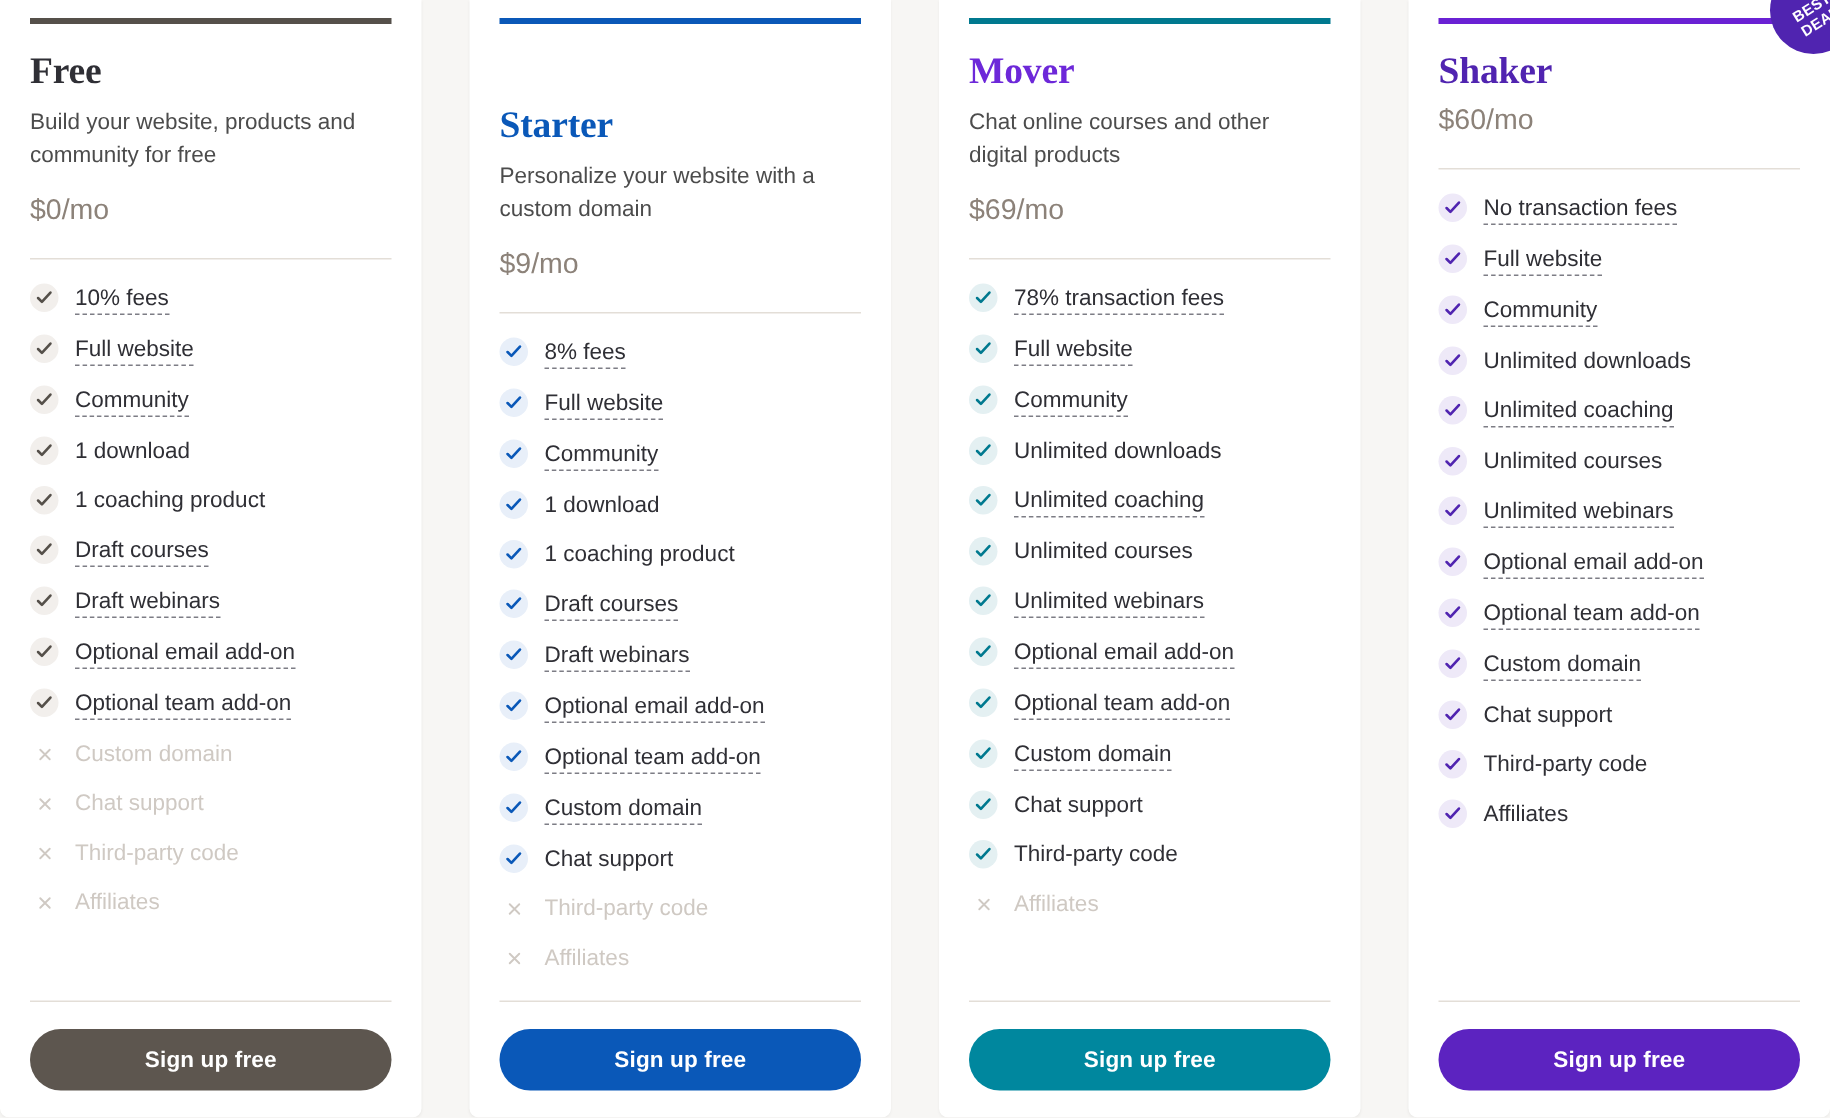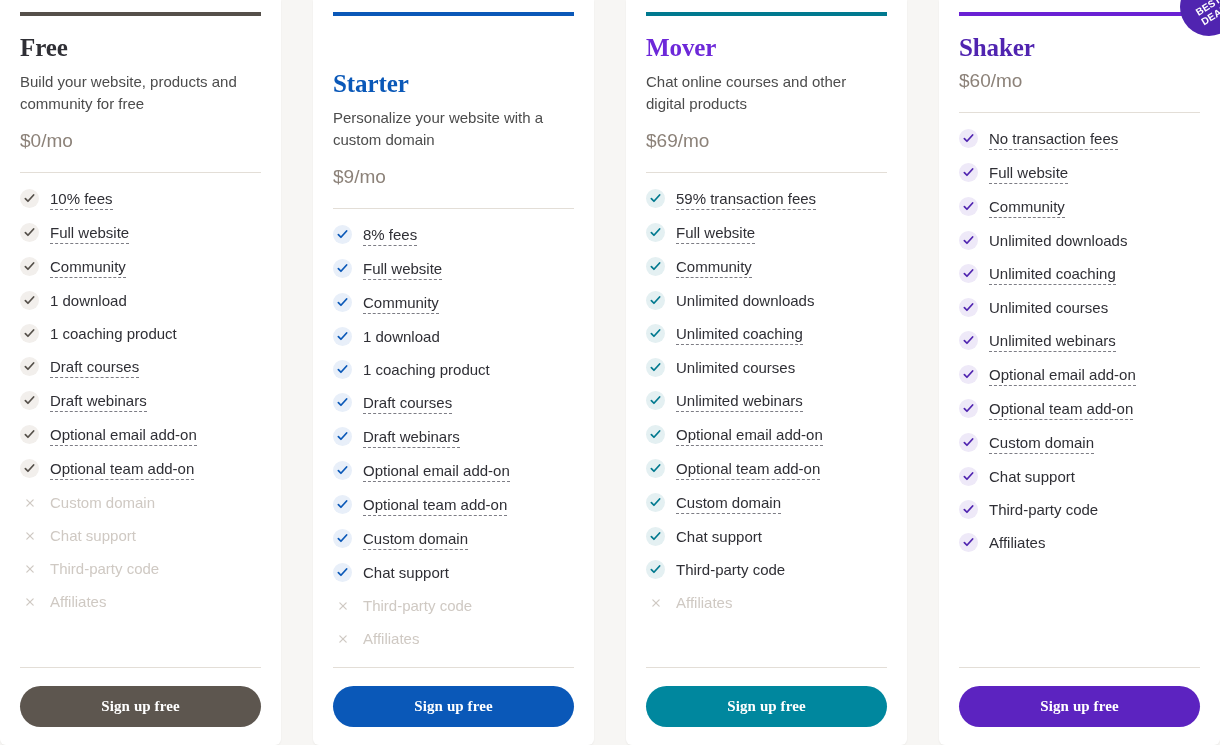--- a/index.html
+++ b/index.html
@@ -143,21 +143,21 @@
   .cta {
     display: block;
     width: 100%;
     box-sizing: border-box;
     border: 0;
     border-radius: 999px;
     padding: 12px 10px;
     color: #ffffff;
     font-size: 15px;
     font-weight: bold;
-    font-family: Liberation Serif, serif;
+    font-family: Liberation Sans, sans-serif;
     cursor: pointer;
     text-align: center;
     letter-spacing: 0.1px;
   }
 
   
   .badge {
     position: absolute;
     width: 58px;
     height: 58px;
@@ -431,21 +431,21 @@
         <p class="plan-price">$69/mo</p>
         <hr class="divider">
       </div>
       <ul class="features">
         <li class="feature has-tip">
           <span class="mark" style="background: rgb(228, 240, 242); color: rgb(0, 121, 143);">
             <svg width="11" height="11" viewBox="0 0 12 12" aria-hidden="true">
               <path d="M1.5 6.2 L4.3 9 L10.5 2.2" fill="none" stroke="currentColor" stroke-width="1.9" stroke-linecap="round" stroke-linejoin="round"></path>
             </svg>
           </span>
-          <span class="feature-label">59% transaction fees</span>
+          <span class="feature-label">78% transaction fees</span>
         </li>
         <li class="feature has-tip">
           <span class="mark" style="background: rgb(228, 240, 242); color: rgb(0, 121, 143);">
             <svg width="11" height="11" viewBox="0 0 12 12" aria-hidden="true">
               <path d="M1.5 6.2 L4.3 9 L10.5 2.2" fill="none" stroke="currentColor" stroke-width="1.9" stroke-linecap="round" stroke-linejoin="round"></path>
             </svg>
           </span>
           <span class="feature-label">Full website</span>
         </li>
         <li class="feature has-tip">

